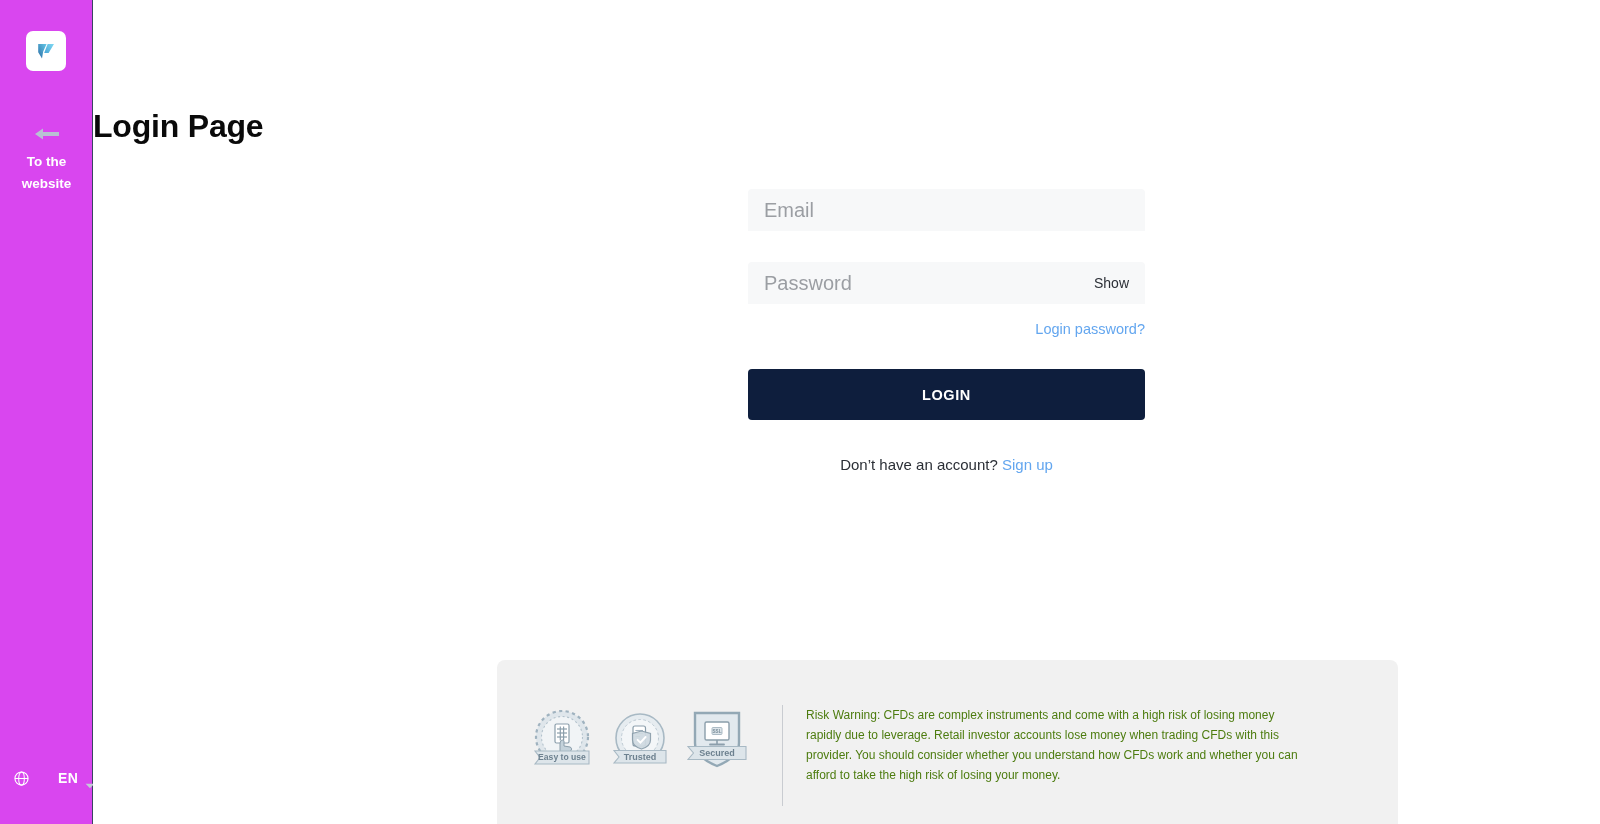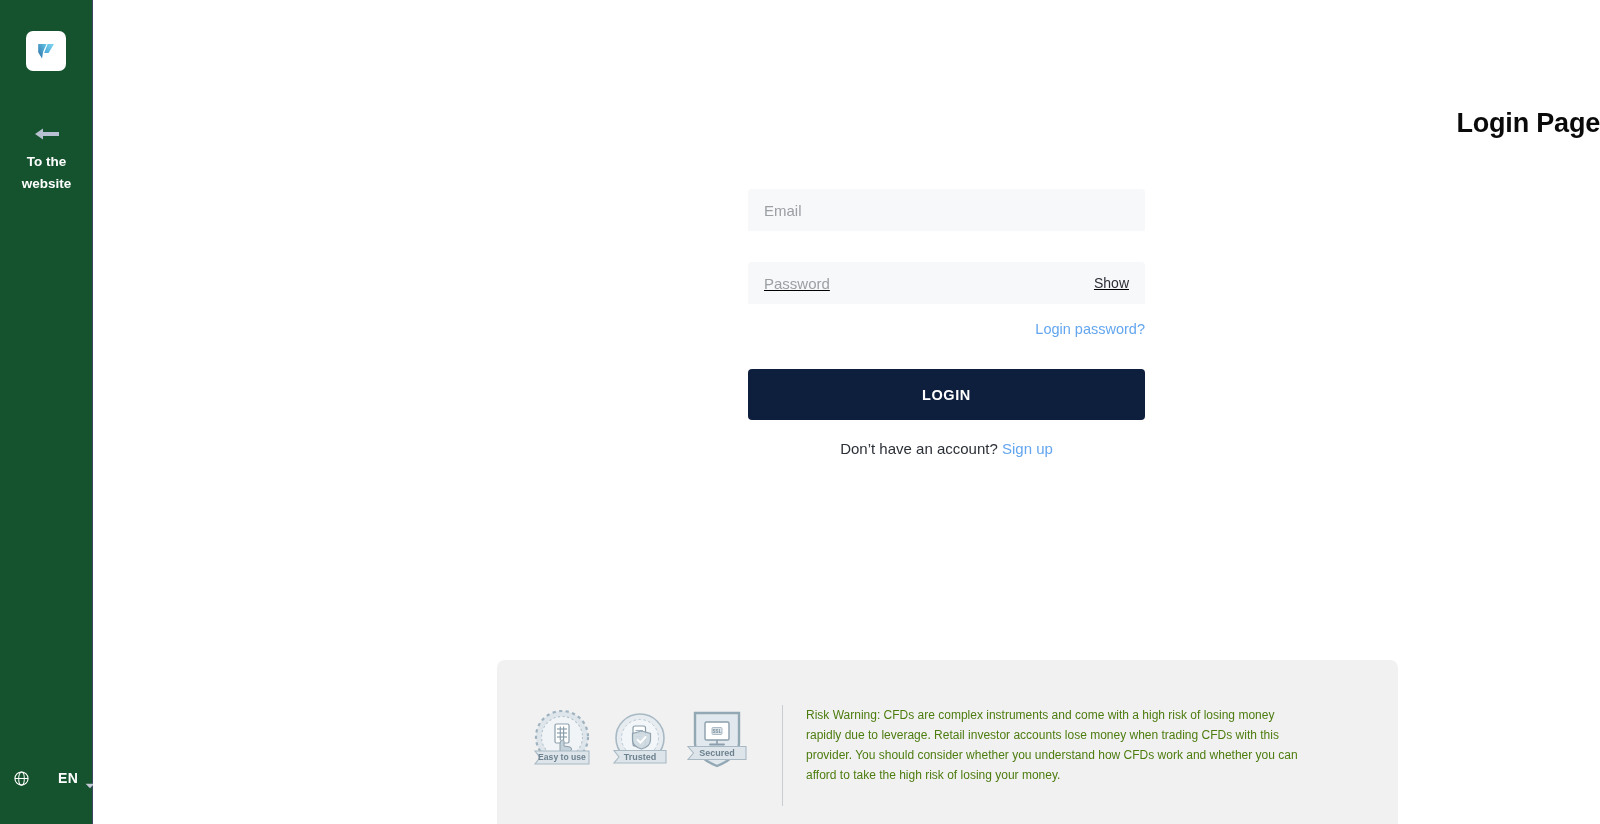--- a/index.html
+++ b/index.html
@@ -17,21 +17,21 @@
     width: 1600px;
     height: 824px;
     display: flex;
     background: #ffffff;
   }
 
   
   .sidebar {
     width: 93px;
     height: 824px;
-    background: #14532d;
+    background: #d946ef;
     border-right: 1px solid #3a4662;
     position: relative;
     flex: 0 0 93px;
   }
 
   .logo-box {
     position: absolute;
     left: 26px;
     top: 31px;
     width: 40px;
@@ -93,22 +93,22 @@
     flex: 1 1 auto;
     height: 824px;
     background: #ffffff;
   }
 
   .page-title {
     position: absolute;
     left: 0;
     right: 0;
     top: 108px;
-    text-align: right;
-    font-size: 27px;
+    text-align: left;
+    font-size: 32px;
     font-weight: bold;
     color: #0a0a0a;
     letter-spacing: -0.2px;
   }
 
   .form {
     position: absolute;
     left: 655px;
     top: 189px;
     width: 397px;
@@ -117,29 +117,29 @@
   .field {
     position: relative;
     width: 397px;
     height: 42px;
     background: #f7f8f9;
     border-radius: 4px 4px 0 0;
     display: flex;
     align-items: center;
     padding: 0 16px;
   }
-  .field + .field { margin-top: 31px; text-decoration: underline; }
+  .field + .field { margin-top: 31px; }
 
   .field input {
     flex: 1 1 auto;
     border: none;
     outline: none;
     background: transparent;
     font-family: "Liberation Sans", sans-serif;
-    font-size: 15px;
+    font-size: 20px;
     color: #2c2c2c;
     height: 100%;
     padding: 0;
   }
   .field input::placeholder { color: #9b9ea3; }
 
   .show-toggle {
     flex: 0 0 auto;
     font-size: 14px;
     color: #2b2f36;
@@ -170,21 +170,21 @@
     border: none;
     border-radius: 4px;
     font-family: "Liberation Sans", sans-serif;
     font-size: 14.5px;
     font-weight: bold;
     letter-spacing: 0.6px;
     cursor: pointer;
   }
 
   .signup-row {
-    margin-top: 20px;
+    margin-top: 36px;
     text-align: center;
     font-size: 15px;
     color: #2b2f36;
   }
   .signup-link {
     color: #63a6ef;
     text-decoration: none;
     cursor: pointer;
   }
 

